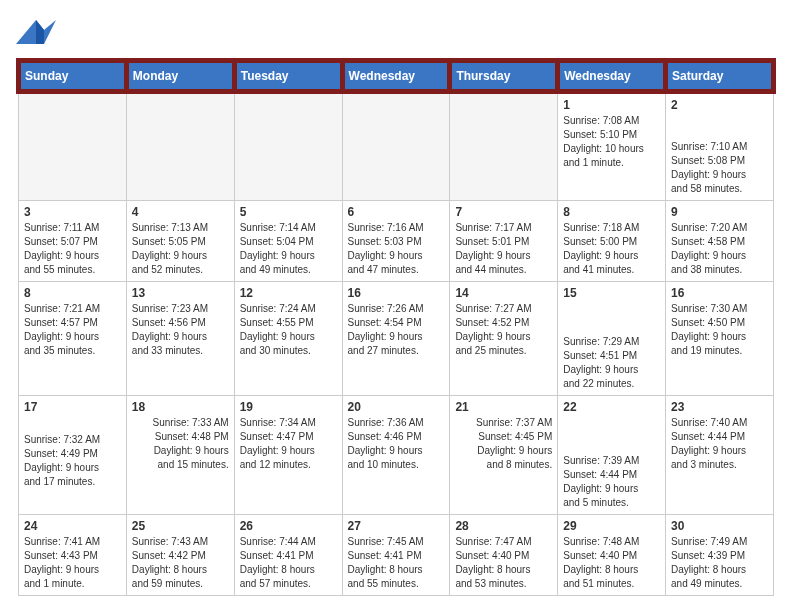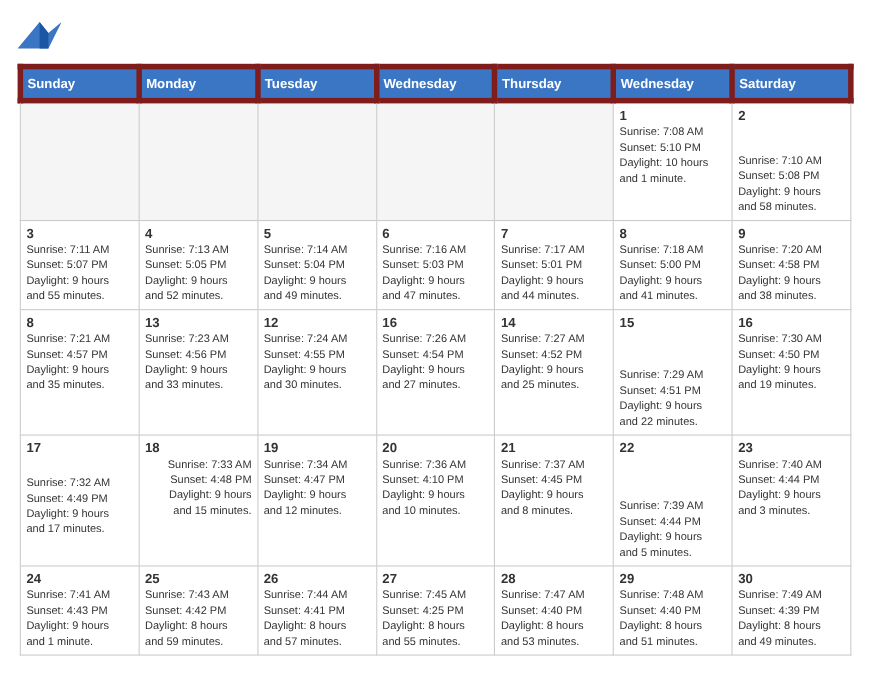--- a/index.html
+++ b/index.html
@@ -265,27 +265,27 @@
         <td>
           <span class="day-num">19</span>
           <div class="day-info" style="white-space: pre-line;">Sunrise: 7:34 AM
 Sunset: 4:47 PM
 Daylight: 9 hours
 and 12 minutes.</div>
         </td>
         <td>
           <span class="day-num">20</span>
           <div class="day-info" style="white-space: pre-line;">Sunrise: 7:36 AM
-Sunset: 4:10 PM
+Sunset: 4:46 PM
 Daylight: 9 hours
 and 10 minutes.</div>
         </td>
         <td>
           <span class="day-num">21</span>
-          <div class="day-info" style="white-space: pre-line;">Sunrise: 7:37 AM
+          <div class="day-info" style="white-space: pre-line; text-align: right;">Sunrise: 7:37 AM
 Sunset: 4:45 PM
 Daylight: 9 hours
 and 8 minutes.</div>
         </td>
         <td>
           <span class="day-num">22</span>
           <div class="day-info" style="white-space: pre-line; margin-top: 40px;">Sunrise: 7:39 AM
 Sunset: 4:44 PM
 Daylight: 9 hours
 and 5 minutes.</div>
@@ -316,21 +316,21 @@
         <td>
           <span class="day-num">26</span>
           <div class="day-info" style="white-space: pre-line;">Sunrise: 7:44 AM
 Sunset: 4:41 PM
 Daylight: 8 hours
 and 57 minutes.</div>
         </td>
         <td>
           <span class="day-num">27</span>
           <div class="day-info" style="white-space: pre-line;">Sunrise: 7:45 AM
-Sunset: 4:25 PM
+Sunset: 4:41 PM
 Daylight: 8 hours
 and 55 minutes.</div>
         </td>
         <td>
           <span class="day-num">28</span>
           <div class="day-info" style="white-space: pre-line;">Sunrise: 7:47 AM
 Sunset: 4:40 PM
 Daylight: 8 hours
 and 53 minutes.</div>
         </td>

